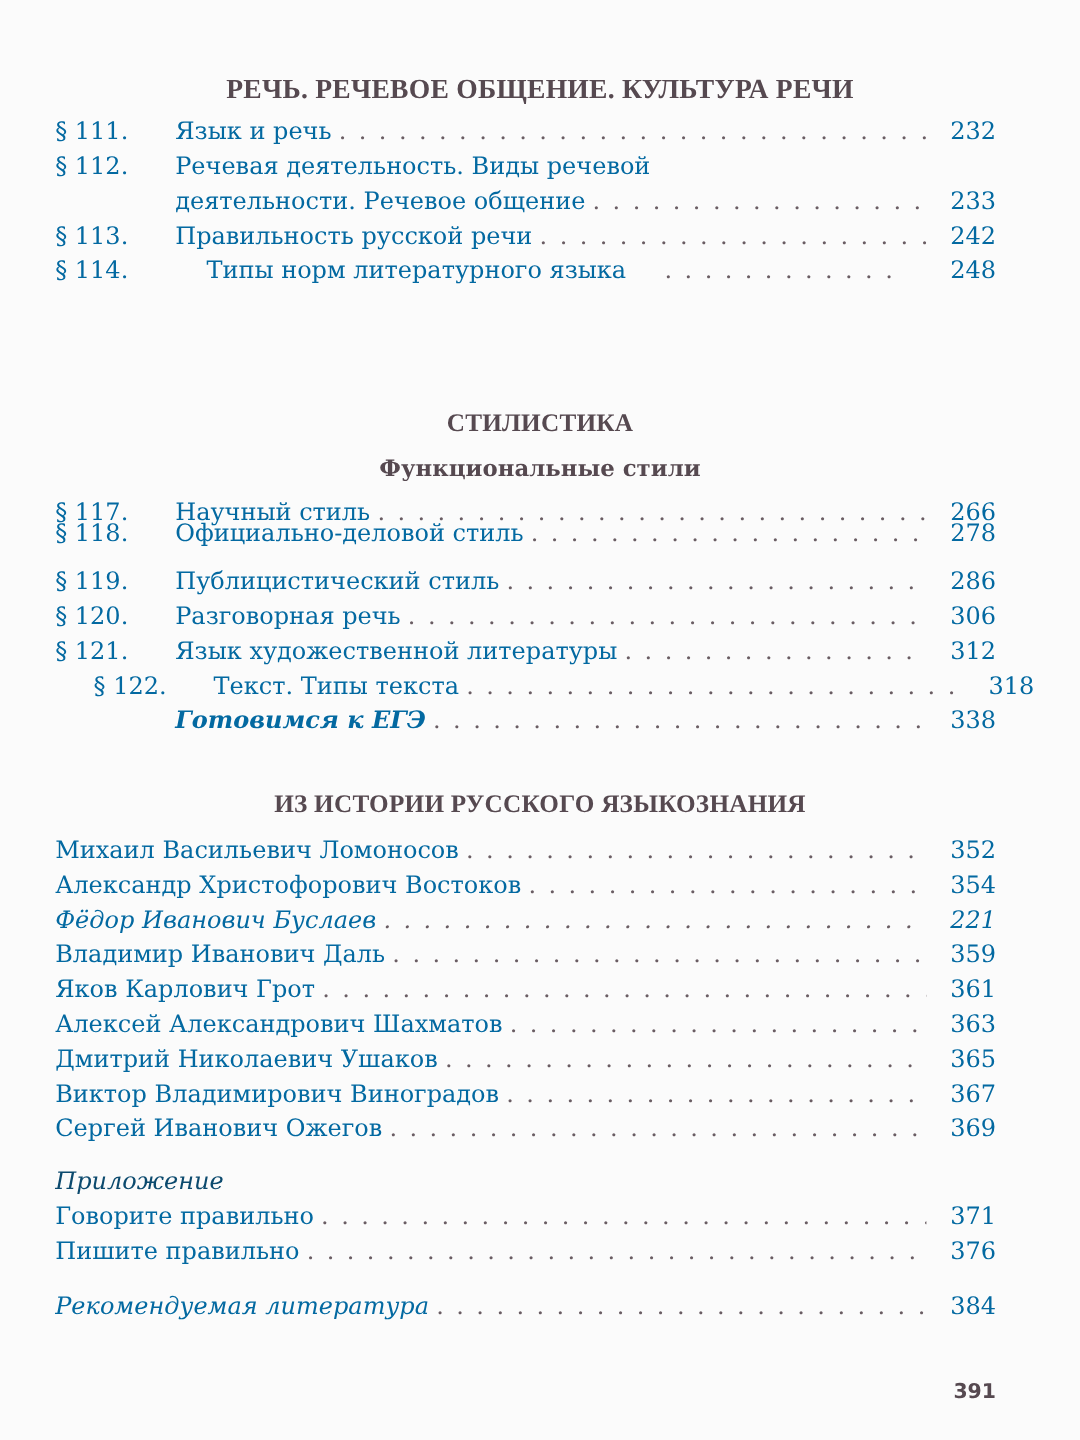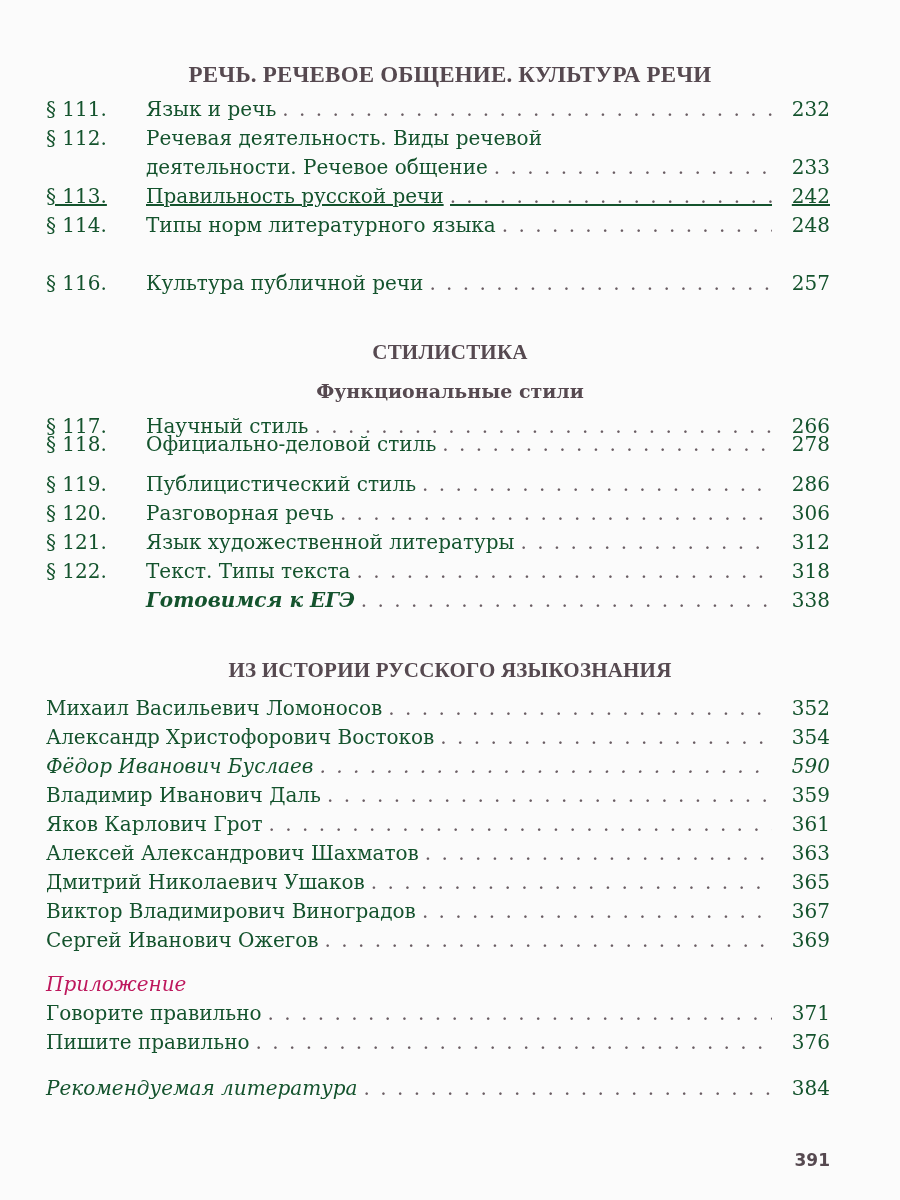--- a/index.html
+++ b/index.html
@@ -47,21 +47,21 @@
   .row {
     position: absolute;
     left: 46px;
     width: 784px;
     height: 28px;
     display: flex;
     align-items: baseline;
     font-size: 20px;
     line-height: 28px;
     font-family: "DejaVu Serif", serif;
-    color: #14532d;
+    color: #0369a1;
     white-space: nowrap;
   }
   .num {
     width: 100px;
     flex: 0 0 100px;
   }
   .title {
     flex: 0 0 auto;
   }
   .title.italic {
@@ -88,21 +88,21 @@
     text-align: right;
     width: 50px;
   }
   .appendix-label {
     position: absolute;
     left: 46px;
     font-style: italic;
     font-size: 20px;
     line-height: 28px;
     font-family: "DejaVu Serif", serif;
-    color: #be185d;
+    color: #0c4a6e;
   }
   .folio {
     position: absolute;
     right: 70px;
     top: 1150px;
     font-family: "DejaVu Sans", sans-serif;
     font-weight: bold;
     font-size: 17px;
     color: #564950;
   }
@@ -125,41 +125,35 @@
     <span class="num">§ 112.</span>
     <span class="title">Речевая деятельность. Виды речевой</span>
   </div>
   <div class="row" style="top:153px;">
     <span class="num"></span>
     <span class="title">деятельности. Речевое общение</span>
     <span class="dots"></span>
     <span class="page-no">233</span>
   </div>
 
-  <div class="row" style="top:182px;text-decoration:underline;">
+  <div class="row" style="top:182px;">
     <span class="num">§ 113.</span>
     <span class="title">Правильность русской речи</span>
     <span class="dots"></span>
     <span class="page-no">242</span>
   </div>
 
-  <div class="row" style="top:211px;">
+  <div class="row" style="top:211px;gap:26px;">
     <span class="num">§ 114.</span>
     <span class="title">Типы норм литературного языка</span>
     <span class="dots"></span>
     <span class="page-no">248</span>
   </div>
 
 
-  <div class="row" style="top:269px;">
-    <span class="num">§ 116.</span>
-    <span class="title">Культура публичной речи</span>
-    <span class="dots"></span>
-    <span class="page-no">257</span>
-  </div>
 
   <div class="heading" style="top:340px;text-align:center;">СТИЛИСТИКА</div>
   <div class="subheading" style="top:380px;">Функциональные стили</div>
 
   <div class="row" style="top:412px;">
     <span class="num">§ 117.</span>
     <span class="title">Научный стиль</span>
     <span class="dots"></span>
     <span class="page-no">266</span>
   </div>
@@ -185,21 +179,21 @@
     <span class="page-no">306</span>
   </div>
 
   <div class="row" style="top:528px;">
     <span class="num">§ 121.</span>
     <span class="title">Язык художественной литературы</span>
     <span class="dots"></span>
     <span class="page-no">312</span>
   </div>
 
-  <div class="row" style="top:557px;">
+  <div class="row" style="top:557px;margin-left:32px;">
     <span class="num">§ 122.</span>
     <span class="title">Текст. Типы текста</span>
     <span class="dots"></span>
     <span class="page-no">318</span>
   </div>
 
   <div class="row" style="top:586px;">
     <span class="num"></span>
     <span class="title italic">Готовимся к ЕГЭ</span>
     <span class="dots"></span>
@@ -214,21 +208,21 @@
     <span class="page-no">352</span>
   </div>
   <div class="row" style="top:723px;">
     <span class="title">Александр Христофорович Востоков</span>
     <span class="dots"></span>
     <span class="page-no">354</span>
   </div>
   <div class="row" style="top:752px;font-style:italic;">
     <span class="title">Фёдор Иванович Буслаев</span>
     <span class="dots"></span>
-    <span class="page-no">590</span>
+    <span class="page-no">221</span>
   </div>
   <div class="row" style="top:781px;">
     <span class="title">Владимир Иванович Даль</span>
     <span class="dots"></span>
     <span class="page-no">359</span>
   </div>
   <div class="row" style="top:810px;">
     <span class="title">Яков Карлович Грот</span>
     <span class="dots"></span>
     <span class="page-no">361</span>

